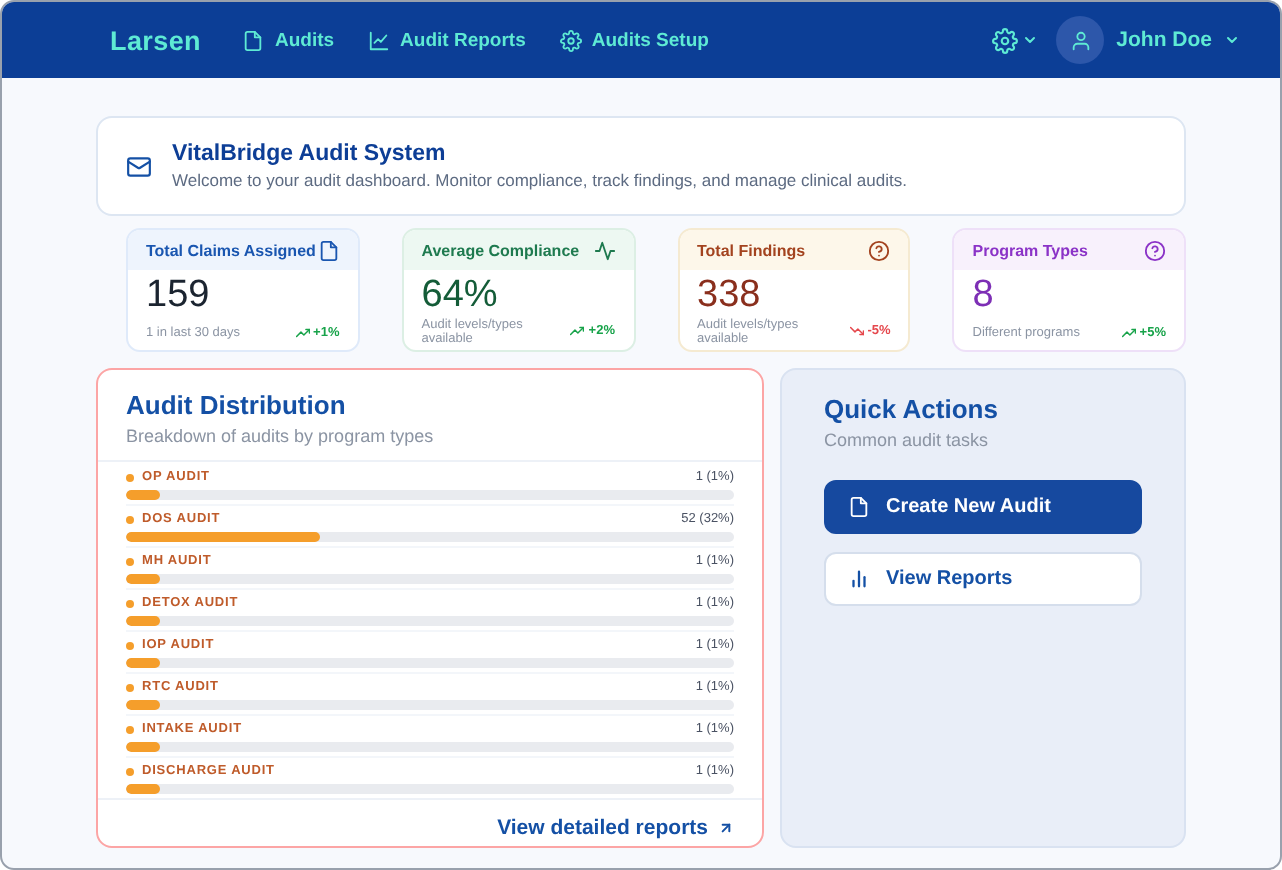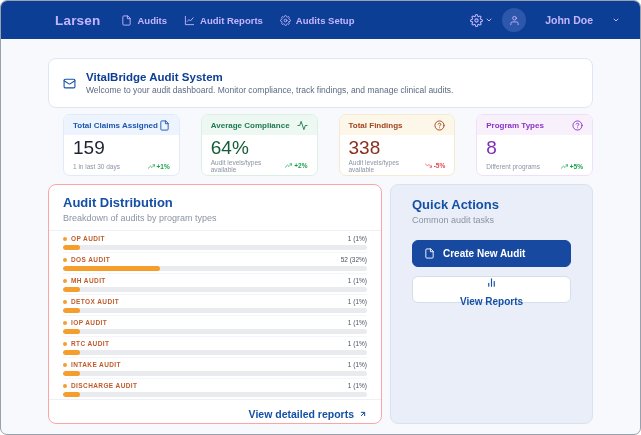--- a/index.html
+++ b/index.html
@@ -7,34 +7,34 @@
   body { font-family: "Liberation Sans", sans-serif; }
 
   .window {
     width: 641px; height: 435px;
     border: 1px solid #99a1ad; border-radius: 7px;
     overflow: hidden; background: #f7f9fd;
   }
 
   
   .navbar {
-    height: 38px; background: #0c3e96; color: #c4b5fd;
+    height: 38px; background: #0c3e96; color: #5eead4;
     display: flex; align-items: center; padding: 0 20px 0 54px; gap: 17px;
   }
   .brand { font-size: 13.5px; font-weight: 700; letter-spacing: .2px; margin-right: 4px; }
   .nav-item { display: flex; align-items: center; gap: 5px; font-size: 9.5px; font-weight: 700; cursor: pointer; white-space: nowrap; }
   .nav-right { margin-left: auto; display: flex; align-items: center; gap: 9px; }
   .icon { display: inline-flex; align-items: center; justify-content: center; }
   .icon svg { width: 100%; height: 100%; }
   .i11 { width: 11px; height: 11px; }
   .i13 { width: 13px; height: 13px; }
   .i8  { width: 8px;  height: 8px; }
   .i7  { width: 7px;  height: 7px; }
   .gear-group { display: flex; align-items: center; gap: 2px; cursor: pointer; }
-  .user-group { display: flex; align-items: center; gap: 19px; cursor: pointer; }
+  .user-group { display: flex; align-items: center; gap: 6px; cursor: pointer; }
   .avatar { width: 24px; height: 24px; border-radius: 50%; background: #2d57aa; display: flex; align-items: center; justify-content: center; }
   .user-name { font-size: 10.5px; font-weight: 700; }
 
   
   .page { padding: 19px 47px 0; }
 
   .banner {
     background: #fff; border: 1px solid #dde6f2; border-radius: 8px;
     height: 42px; padding: 24px 14px; display: flex; align-items: center; gap: 10px;
   }
@@ -82,21 +82,21 @@
   .link { display: flex; align-items: center; gap: 5px; font-size: 10.5px; font-weight: 700; color: #1450a5; cursor: pointer; }
 
   .qa-panel { width: 203px; flex: none; background: #e9eef8; border: 1px solid #d9e2f1; border-radius: 8px; padding: 12px 21px; }
   .qa-buttons { margin-top: 15px; display: flex; flex-direction: column; gap: 9px; }
   .qa-btn {
     height: 27px; border-radius: 6px; display: flex; align-items: center; gap: 8px;
     padding: 0 11px; font-size: 10px; font-weight: 700; cursor: pointer;
     font-family: "Liberation Sans", sans-serif; width: 100%;
   }
   .qa-btn.primary { background: #16499f; color: #fff; border: 1px solid #16499f; }
-  .qa-btn.secondary { background: #fff; color: #1450a5; border: 1px solid #d5deec; flex-direction: column; }
+  .qa-btn.secondary { background: #fff; color: #1450a5; border: 1px solid #d5deec; }
 </style>
 </head>
 <body>
 
 <div class="window">
 
   <header class="navbar">
     <span class="brand">Larsen</span>
     <nav id="nav-items" style="display:flex;gap:17px;align-items:center;">
         <span class="nav-item">

